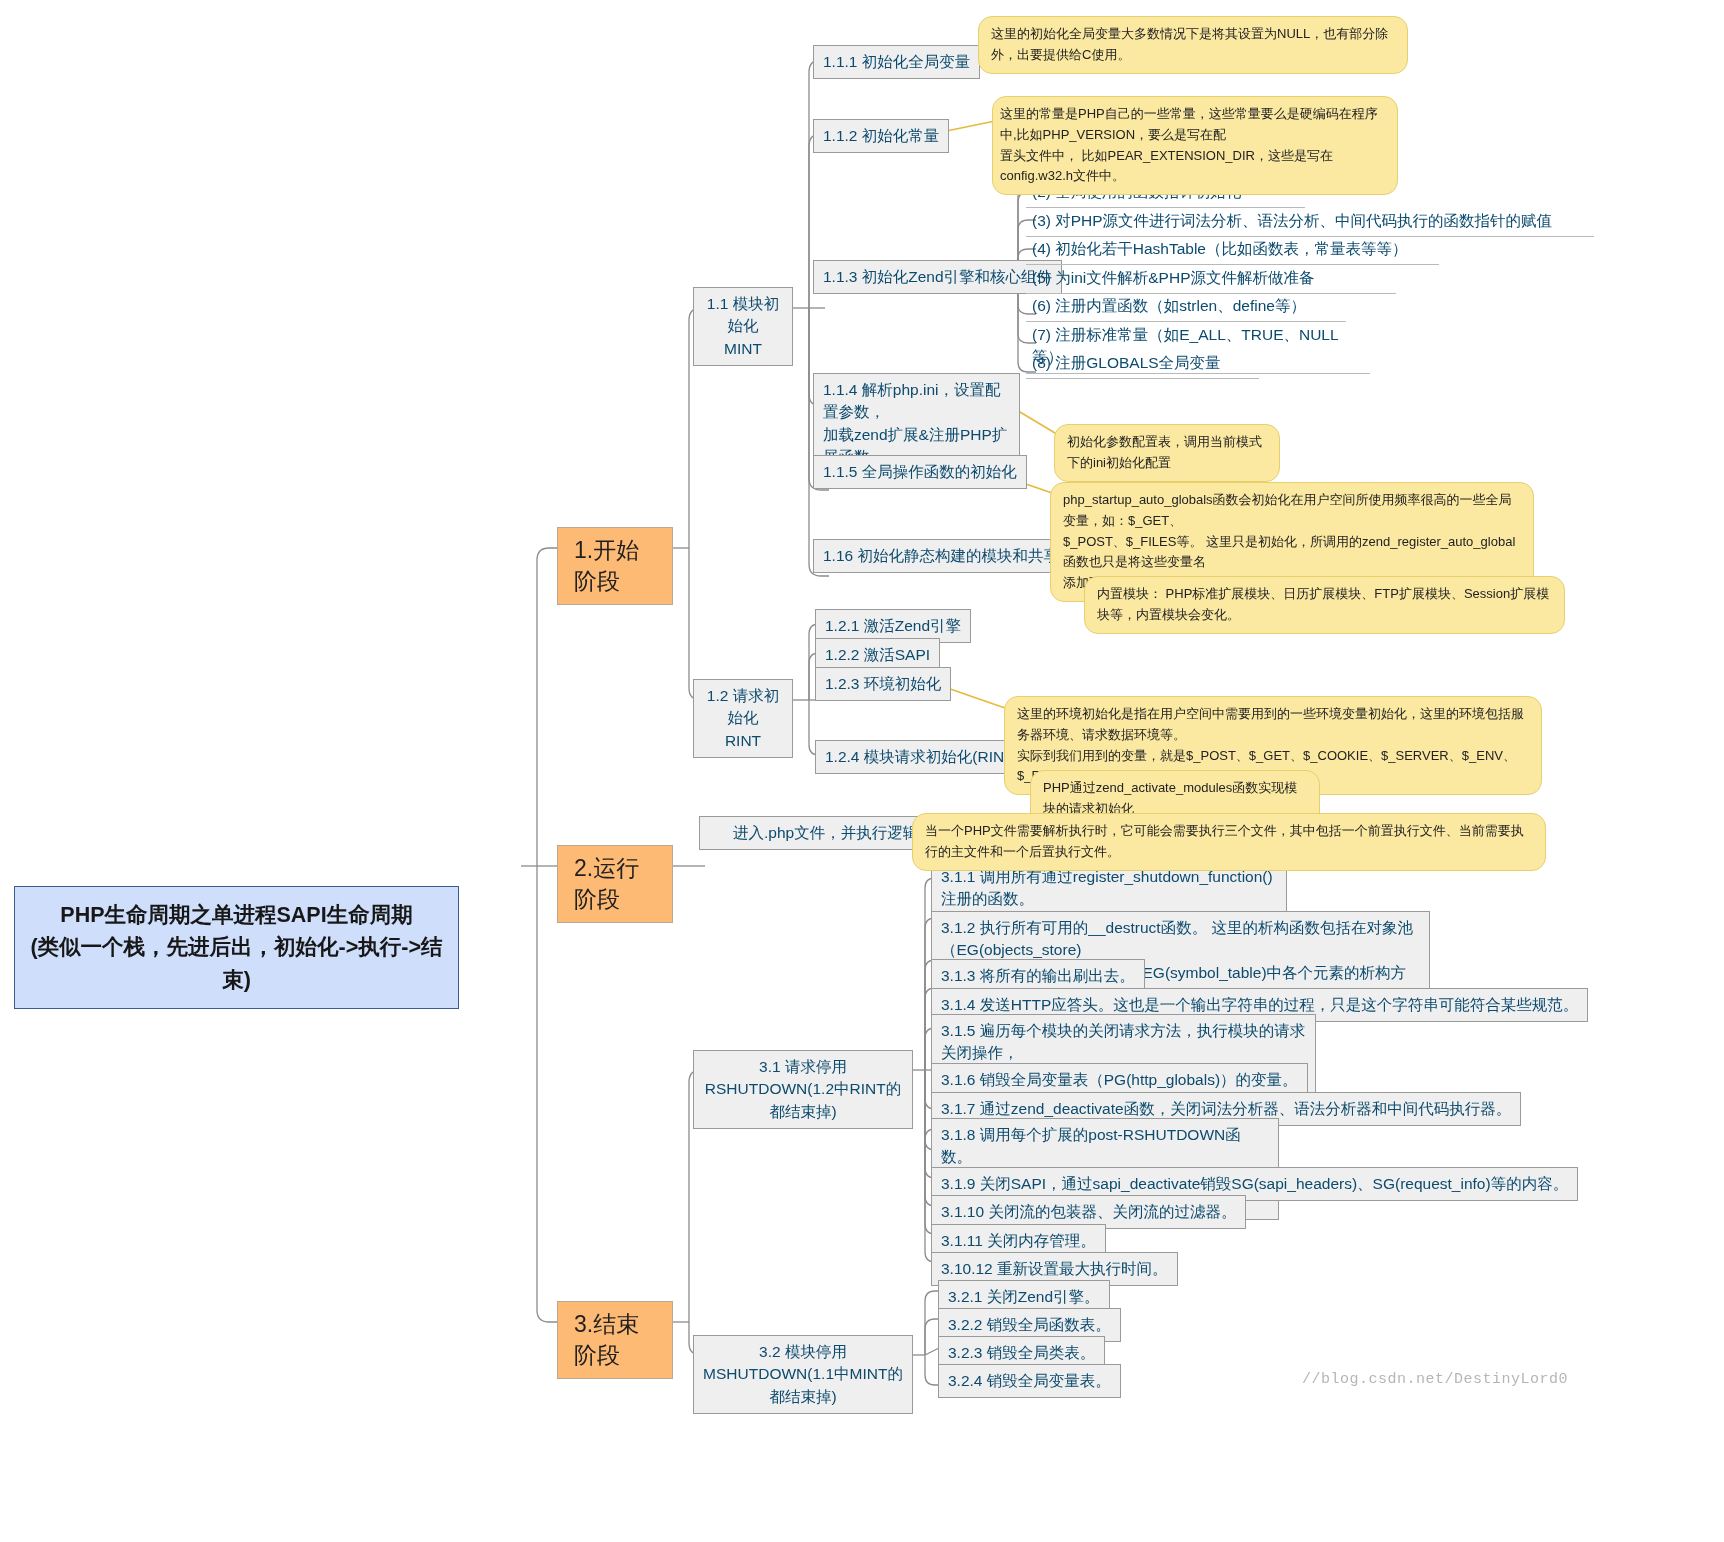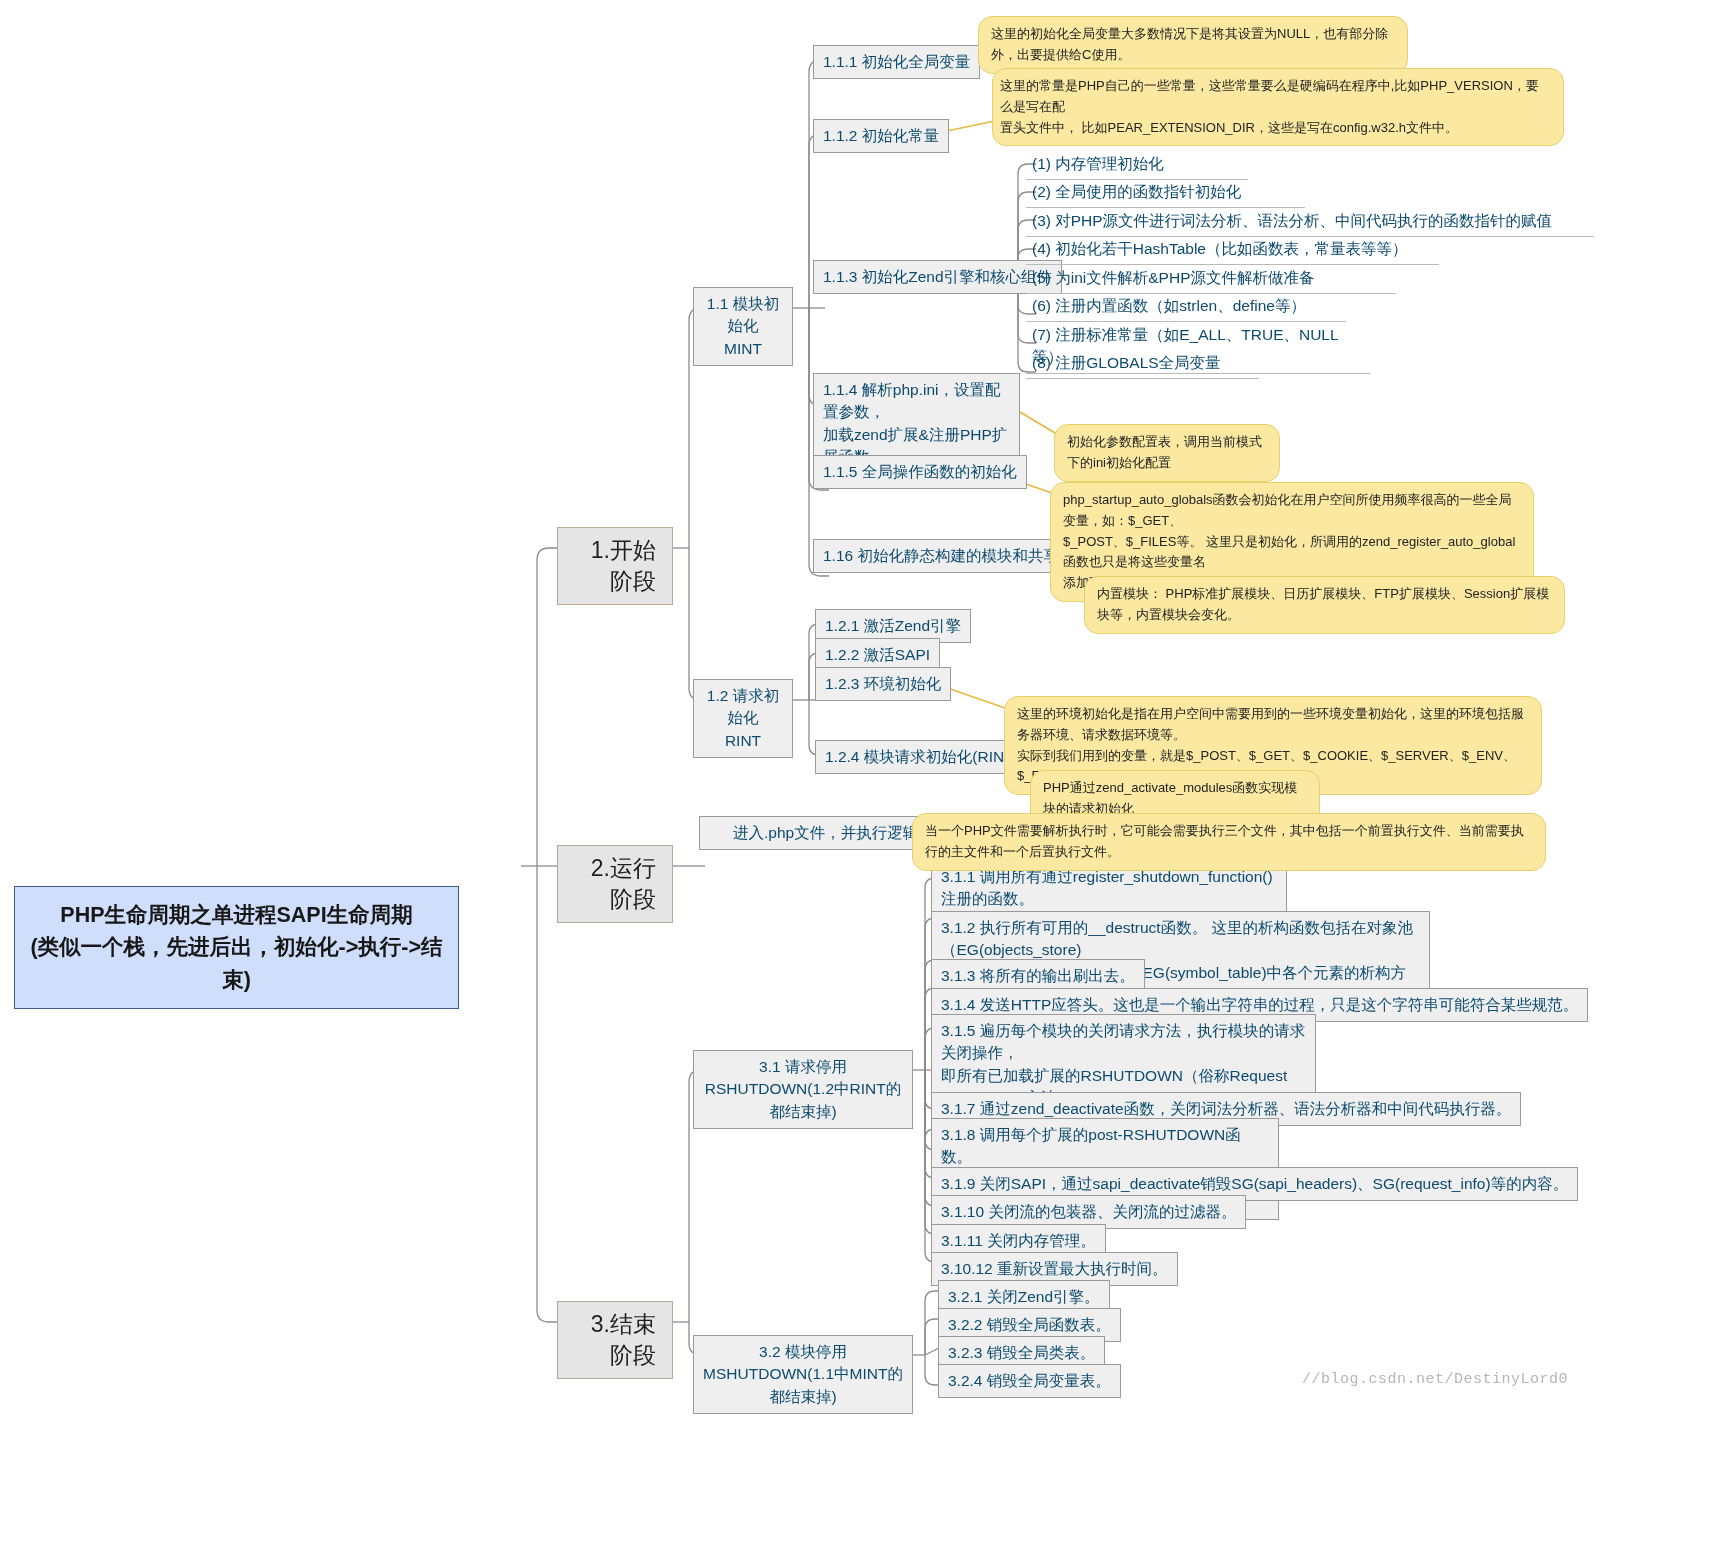--- a/index.html
+++ b/index.html
@@ -25,24 +25,24 @@
     color:#0c4a6e;
   }
   .node.plain {
     border:none; background:transparent;
     border-bottom:1px solid #b9b9b9;
     padding:3px 6px 4px 6px;
   }
   .stage {
     position:absolute;
     border:1px solid #b9a893;
-    background:#e5e5e5;
+    background:#fdba74;
     font-size:23px;
     padding:7px 16px;
-    text-align:right;
+    text-align:left;
     color:#1f1f1f;
   }
   .root {
     position:absolute;
     border:1.5px solid #3f5a8f;
     background:#cfdefb;
     font-weight:bold;
     font-size:21.5px;
     line-height:1.5;
     text-align:center;
@@ -193,35 +193,36 @@
   <div class="node" style="left:699px; top:816px;padding-left:33px;">进入.php文件，并执行逻辑</div>
 
   <div class="node" style="left:931px; top:860px; width:356px;">3.1.1 调用所有通过register_shutdown_function()注册的函数。
 这些在关闭时调用的函数是在用户空间添加进来的。</div>
   <div class="node" style="left:931px; top:911px; width:499px;">3.1.2 执行所有可用的__destruct函数。 这里的析构函数包括在对象池（EG(objects_store)
 中的所有对象的析构函数以及EG(symbol_table)中各个元素的析构方法。</div>
   <div class="node" style="left:931px; top:959px;">3.1.3 将所有的输出刷出去。</div>
   <div class="node" style="left:931px; top:988px;">3.1.4 发送HTTP应答头。这也是一个输出字符串的过程，只是这个字符串可能符合某些规范。</div>
   <div class="node" style="left:931px; top:1014px; width:385px;">3.1.5 遍历每个模块的关闭请求方法，执行模块的请求关闭操作，
 即所有已加载扩展的RSHUTDOWN（俗称Request Shutdown）方法。</div>
+  <div class="node" style="left:931px; top:1063px;">3.1.6 销毁全局变量表（PG(http_globals)）的变量。</div>
   <div class="node" style="left:931px; top:1092px;">3.1.7 通过zend_deactivate函数，关闭词法分析器、语法分析器和中间代码执行器。</div>
   <div class="node" style="left:931px; top:1118px; width:348px;">3.1.8 调用每个扩展的post-RSHUTDOWN函数。
 只是基本每个扩展的post_deactivate_func函数指针都是NULL。</div>
   <div class="node" style="left:931px; top:1167px;">3.1.9 关闭SAPI，通过sapi_deactivate销毁SG(sapi_headers)、SG(request_info)等的内容。</div>
   <div class="node" style="left:931px; top:1195px;">3.1.10 关闭流的包装器、关闭流的过滤器。</div>
   <div class="node" style="left:931px; top:1224px;">3.1.11 关闭内存管理。</div>
   <div class="node" style="left:931px; top:1252px;">3.10.12 重新设置最大执行时间。</div>
 
   <div class="node" style="left:938px; top:1280px;">3.2.1 关闭Zend引擎。</div>
   <div class="node" style="left:938px; top:1308px;">3.2.2 销毁全局函数表。</div>
   <div class="node" style="left:938px; top:1336px;">3.2.3 销毁全局类表。</div>
   <div class="node" style="left:938px; top:1364px;">3.2.4 销毁全局变量表。</div>
 
   <div class="note" style="left:978px; top:16px; width:430px;">这里的初始化全局变量大多数情况下是将其设置为NULL，也有部分除外，出要提供给C使用。</div>
-  <div class="note" style="left:992px; top:68px; width:572px;padding-left:7px;">这里的常量是PHP自己的一些常量，这些常量要么是硬编码在程序中,比如PHP_VERSION，要么是写在配
+  <div class="note" style="left:992px; top:96px; width:406px;padding-left:7px;">这里的常量是PHP自己的一些常量，这些常量要么是硬编码在程序中,比如PHP_VERSION，要么是写在配
 置头文件中， 比如PEAR_EXTENSION_DIR，这些是写在config.w32.h文件中。</div>
   <div class="note" style="left:1054px; top:424px; width:226px;">初始化参数配置表，调用当前模式下的ini初始化配置</div>
   <div class="note" style="left:1050px; top:482px; width:484px;">php_startup_auto_globals函数会初始化在用户空间所使用频率很高的一些全局变量，如：$_GET、
 $_POST、$_FILES等。 这里只是初始化，所调用的zend_register_auto_global函数也只是将这些变量名
 添加到CG(auto_globals)这个变量表。</div>
   <div class="note" style="left:1084px; top:576px; width:481px;">内置模块： PHP标准扩展模块、日历扩展模块、FTP扩展模块、Session扩展模块等，内置模块会变化。</div>
   <div class="note" style="left:1004px; top:696px; width:538px;">这里的环境初始化是指在用户空间中需要用到的一些环境变量初始化，这里的环境包括服务器环境、请求数据环境等。
 实际到我们用到的变量，就是$_POST、$_GET、$_COOKIE、$_SERVER、$_ENV、$_FILES。</div>
   <div class="note" style="left:1030px; top:770px; width:290px;">PHP通过zend_activate_modules函数实现模块的请求初始化</div>
   <div class="note" style="left:912px; top:813px; width:634px;">当一个PHP文件需要解析执行时，它可能会需要执行三个文件，其中包括一个前置执行文件、当前需要执行的主文件和一个后置执行文件。</div>

